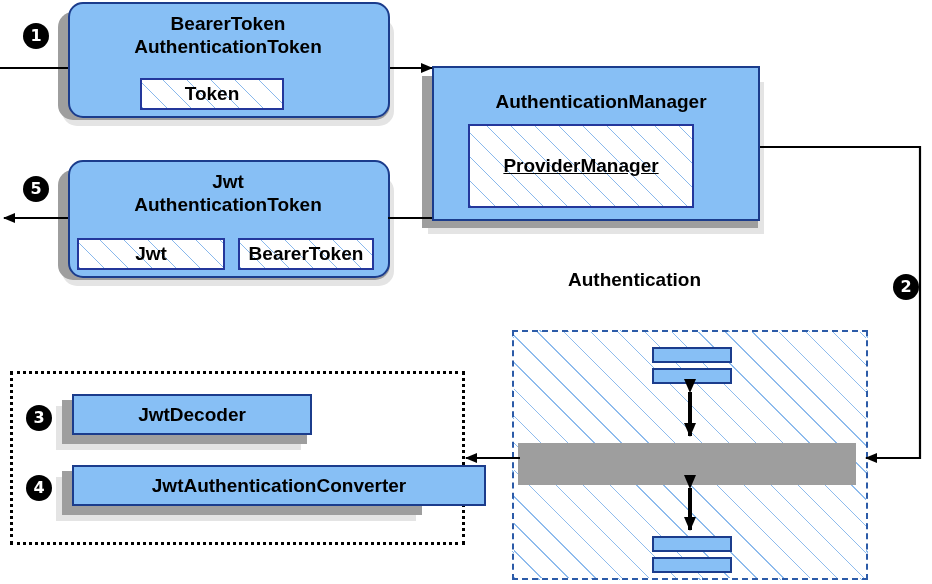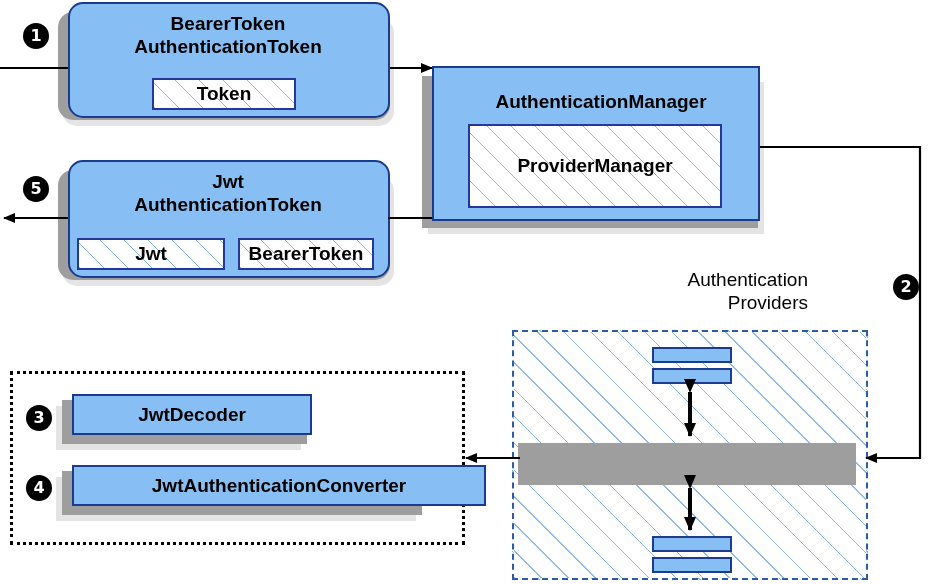--- a/index.html
+++ b/index.html
@@ -130,24 +130,24 @@
     align-items: center;
     justify-content: center;
     line-height: 1;
     z-index: 8;
     font-family: "DejaVu Sans", sans-serif;
   }
 
   
   .caption {
     position: absolute;
-    text-align: right;
+    text-align: left;
     font-size: 19px;
     line-height: 23px;
-    font-weight: normal;
+    font-weight: bold;
     color: #000;
     z-index: 6;
   }
 
   
   .node-label {
     position: absolute;
     left: 0;
     right: 0;
     top: 50%;
@@ -192,41 +192,40 @@
 
     <line x1="690" y1="488" x2="690" y2="530" stroke="#000000" stroke-width="4" marker-start="url(#arrowUp)" marker-end="url(#arrowUp)"></line>
   </svg>
 
   <div class="node-shadow rounded" style="left:58px; top:12px; width:332px; height:108px;"></div>
   <div class="node-shadow2 rounded" style="left:62px; top:18px; width:332px; height:108px;"></div>
   <div class="node rounded" style="left:68px; top:2px; width:322px; height:116px;">
     <div class="node-title" style="top:8px;">BearerToken</div>
     <div class="node-title" style="top:31px;">AuthenticationToken</div>
   </div>
-  <div class="hatch" style="left:152px; top:78px; width:144px; height:32px;">Token</div>
+  <div class="hatch" style="left:140px; top:78px; width:144px; height:32px;">Token</div>
 
   <div class="node-shadow rounded" style="left:58px; top:170px; width:332px; height:110px;"></div>
   <div class="node-shadow2 rounded" style="left:62px; top:176px; width:332px; height:110px;"></div>
   <div class="node rounded" style="left:68px; top:160px; width:322px; height:118px;">
     <div class="node-title" style="top:8px;">Jwt</div>
     <div class="node-title" style="top:31px;">AuthenticationToken</div>
   </div>
   <div class="hatch" style="left:77px; top:238px; width:148px; height:32px;">Jwt</div>
   <div class="hatch" style="left:238px; top:238px; width:136px; height:32px;">BearerToken</div>
 
   <div class="node-shadow" style="left:422px; top:76px; width:336px; height:152px;"></div>
   <div class="node-shadow2" style="left:428px; top:82px; width:336px; height:152px;"></div>
   <div class="node" style="left:432px; top:66px; width:328px; height:155px;">
     <div class="node-title" style="top:22px;margin-left:12px;">AuthenticationManager</div>
   </div>
-  <div class="hatch" style="left:468px; top:124px; width:254px; height:84px;">ProviderManager</div>
+  <div class="hatch" style="left:468px; top:124px; width:226px; height:84px;text-decoration:underline;">ProviderManager</div>
 
   <div class="caption" style="left:568px; top:268px; width:240px;">
     <div>Authentication</div>
-    <div>Providers</div>
   </div>
 
   <div class="dashed-hatch-box" style="left:512px; top:330px; width:356px; height:250px;"></div>
 
   <div class="mini-bar" style="left:652px; top:347px; width:80px; height:16px;"></div>
   <div class="mini-bar" style="left:652px; top:368px; width:80px; height:16px;"></div>
 
   <div class="node-shadow" style="left:518px; top:443px; width:338px; height:42px;"></div>
   <div class="node-shadow2" style="left:524px; top:449px; width:338px; height:42px;"></div>
 

